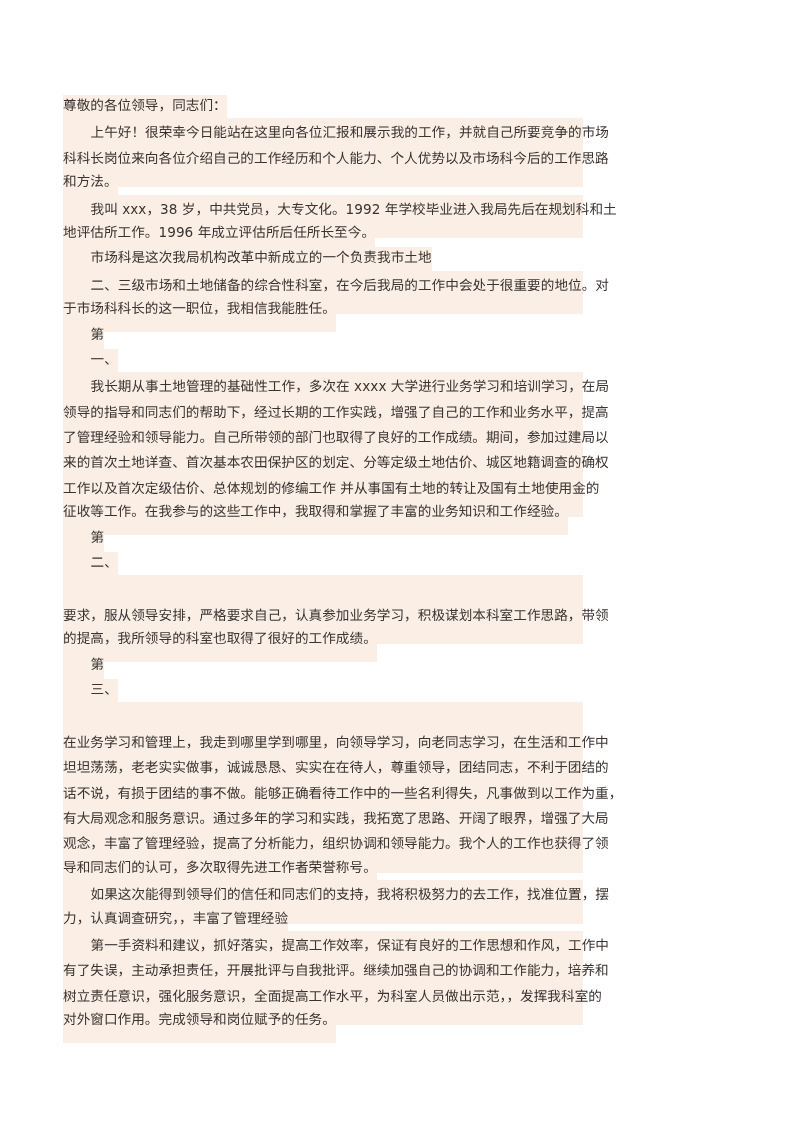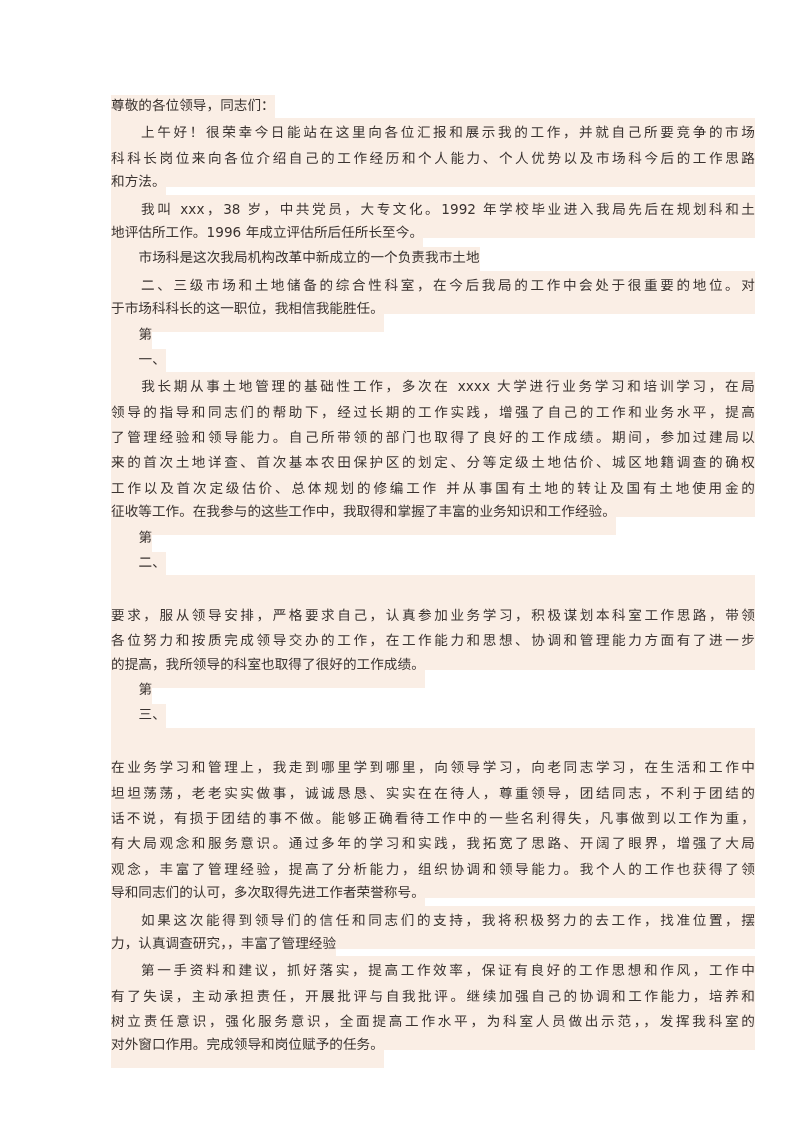--- a/index.html
+++ b/index.html
@@ -39,28 +39,27 @@
     font-size: 13.6px;
     color: #3a3330;
     letter-spacing: 0.05px;
   }
 
   .line > .run {
     background-color: #faeee5;
     display: inline;
     padding: 2px 0 16px 0;
     box-decoration-break: clone;
-    margin-left: 48px;
     -webkit-box-decoration-break: clone;
   }
 
   
   .line.justify > .run {
     display: inline-block;
-    width: 644px;
+    width: 520px;
     text-align: justify;
     text-align-last: justify;
     white-space: nowrap;
   }
 
   
   .indent > .run {
     padding-left: 0;
   }
   .indent .lead {
@@ -87,21 +86,20 @@
       <div class="line justify indent"><span class="run"><span class="lead">&nbsp;</span><span>我长期从事土地管理的基础性工作，多次在 xxxx 大学进行业务学习和培训学习，在局</span></span></div>
       <div class="line justify"><span class="run">领导的指导和同志们的帮助下，经过长期的工作实践，增强了自己的工作和业务水平，提高</span></div>
       <div class="line justify"><span class="run">了管理经验和领导能力。自己所带领的部门也取得了良好的工作成绩。期间，参加过建局以</span></div>
       <div class="line justify"><span class="run">来的首次土地详查、首次基本农田保护区的划定、分等定级土地估价、城区地籍调查的确权</span></div>
       <div class="line justify"><span class="run">工作以及首次定级估价、总体规划的修编工作 并从事国有土地的转让及国有土地使用金的</span></div>
       <div class="line"><span class="run">征收等工作。在我参与的这些工作中，我取得和掌握了丰富的业务知识和工作经验。</span></div>
       <div class="line indent"><span class="run"><span class="lead">&nbsp;</span><span>第</span></span></div>
       <div class="line indent"><span class="run"><span class="lead">&nbsp;</span><span>二、</span></span></div>
       <div class="line justify indent"><span class="run"><span class="lead">&nbsp;</span></span></div>
       <div class="line justify"><span class="run">要求，服从领导安排，严格要求自己，认真参加业务学习，积极谋划本科室工作思路，带领</span></div>
-      <div class="line justify"><span class="run">各位努力和按质完成领导交办的工作，在工作能力和思想、协调和管理能力方面有了进一步</span></div>
       <div class="line"><span class="run">的提高，我所领导的科室也取得了很好的工作成绩。</span></div>
       <div class="line indent"><span class="run"><span class="lead">&nbsp;</span><span>第</span></span></div>
       <div class="line indent"><span class="run"><span class="lead">&nbsp;</span><span>三、</span></span></div>
       <div class="line justify indent"><span class="run"><span class="lead">&nbsp;</span></span></div>
       <div class="line justify"><span class="run">在业务学习和管理上，我走到哪里学到哪里，向领导学习，向老同志学习，在生活和工作中</span></div>
       <div class="line justify"><span class="run">坦坦荡荡，老老实实做事，诚诚恳恳、实实在在待人，尊重领导，团结同志，不利于团结的</span></div>
       <div class="line justify"><span class="run">话不说，有损于团结的事不做。能够正确看待工作中的一些名利得失，凡事做到以工作为重，</span></div>
       <div class="line justify"><span class="run">有大局观念和服务意识。通过多年的学习和实践，我拓宽了思路、开阔了眼界，增强了大局</span></div>
       <div class="line justify"><span class="run">观念，丰富了管理经验，提高了分析能力，组织协调和领导能力。我个人的工作也获得了领</span></div>
       <div class="line"><span class="run">导和同志们的认可，多次取得先进工作者荣誉称号。</span></div>

